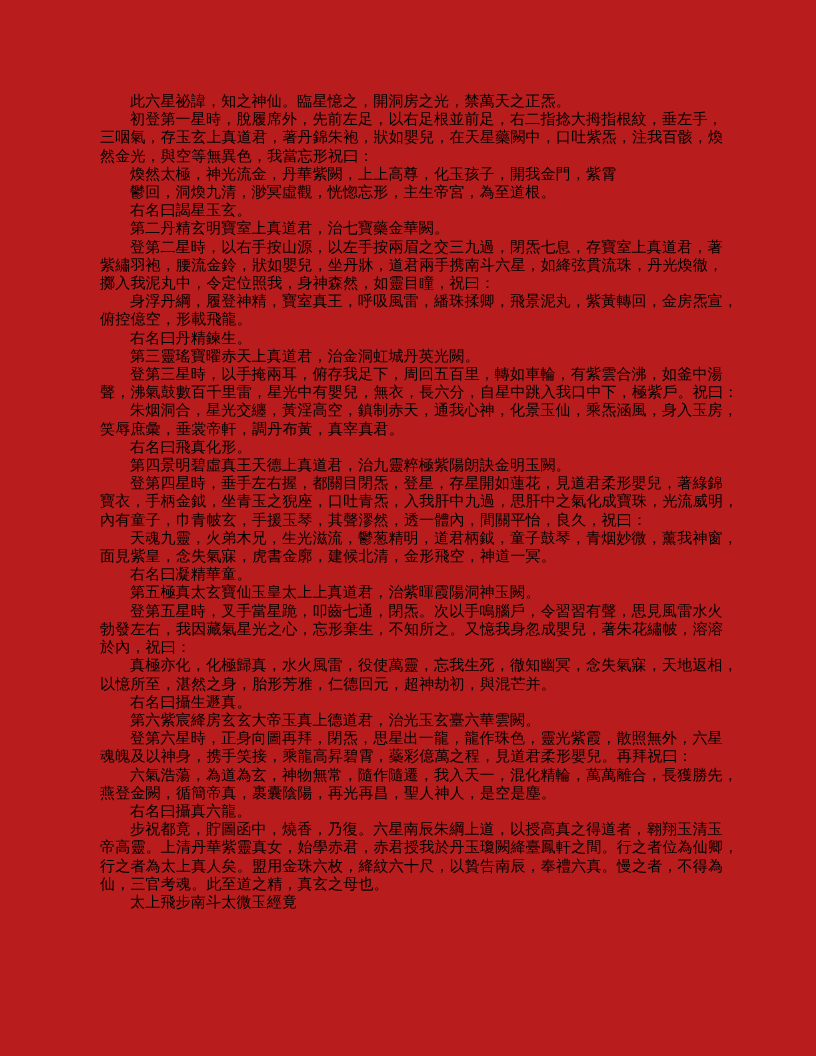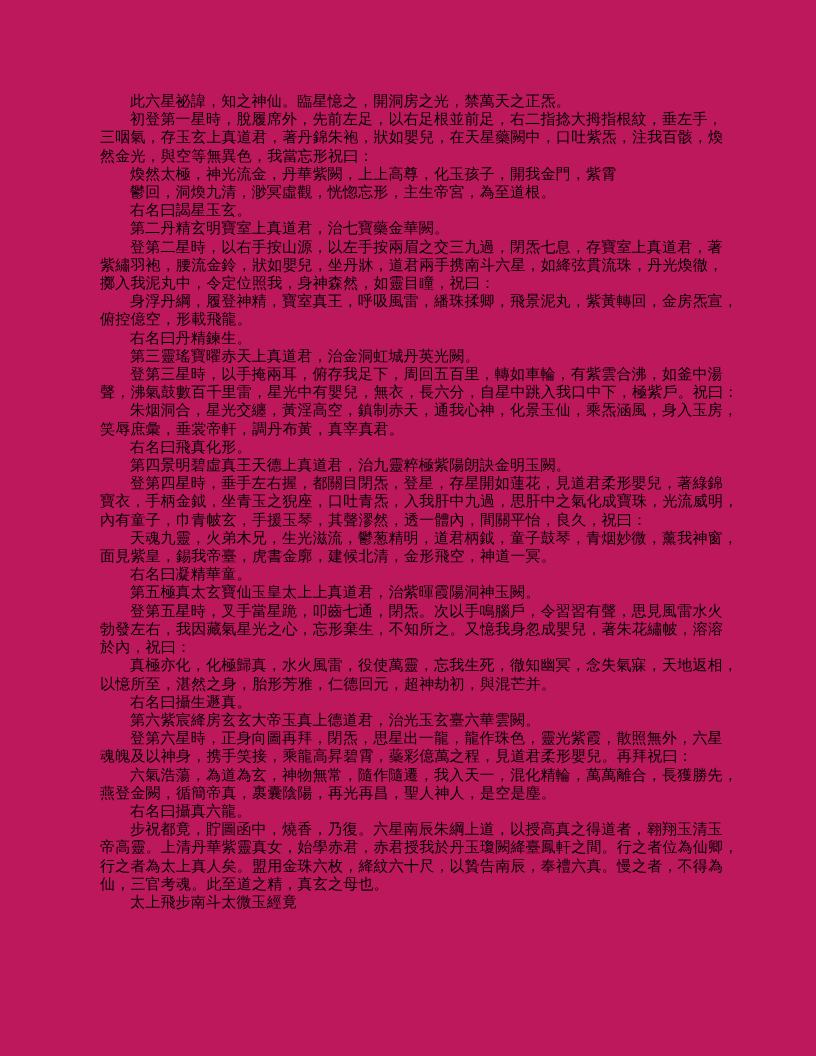--- a/index.html
+++ b/index.html
@@ -4,21 +4,21 @@
 <style>
   html, body {
     margin: 0;
     padding: 0;
     background: #ffffff;
   }
   .page {
     position: relative;
     width: 816px;
     height: 1056px;
-    background: #be185d;
+    background: #b91c1c;
     overflow: hidden;
   }
   .text-block {
     position: absolute;
     left: 100px;
     top: 92px;
     width: 620px;
     font-family: "Liberation Serif", "DejaVu Serif", serif;
     font-size: 15px;
     line-height: 18.2px;
@@ -56,21 +56,21 @@
       <div class="line indent">登第三星時，以手掩兩耳，俯存我足下，周回五百里，轉如車輪，有紫雲合沸，如釜中湯</div>
       <div class="line">聲，沸氣鼓數百千里雷，星光中有嬰兒，無衣，長六分，自星中跳入我口中下，極紫戶。祝曰：</div>
       <div class="line indent">朱烟洞合，星光交纏，黃淫高空，鎮制赤天，通我心神，化景玉仙，乘炁涵風，身入玉房，</div>
       <div class="line">笑辱庶彙，垂裳帝軒，調丹布黃，真宰真君。</div>
       <div class="line indent">右名曰飛真化形。</div>
       <div class="line indent">第四景明碧虛真王天德上真道君，治九靈粹極紫陽朗訣金明玉闕。</div>
       <div class="line indent">登第四星時，垂手左右握，都關目閉炁，登星，存星開如蓮花，見道君柔形嬰兒，著綠錦</div>
       <div class="line">寶衣，手柄金鉞，坐青玉之猊座，口吐青炁，入我肝中九過，思肝中之氣化成寶珠，光流威明，</div>
       <div class="line">內有童子，巾青帔玄，手援玉琴，其聲漻然，透一體內，間關平怡，良久，祝曰：</div>
       <div class="line indent">天魂九靈，火弟木兄，生光滋流，鬱葱精明，道君柄鉞，童子鼓琴，青烟妙微，薰我神窗，</div>
-      <div class="line">面見紫皇，錫我帝臺，虎書金廓，建候北清，金形飛空，神道一冥。</div>
+      <div class="line">面見紫皇，念失氣寐，虎書金廓，建候北清，金形飛空，神道一冥。</div>
       <div class="line indent">右名曰凝精華童。</div>
       <div class="line indent">第五極真太玄寶仙玉皇太上上真道君，治紫暉霞陽洞神玉闕。</div>
       <div class="line indent">登第五星時，叉手當星跪，叩齒七通，閉炁。次以手鳴腦戶，令習習有聲，思見風雷水火</div>
       <div class="line">勃發左右，我因藏氣星光之心，忘形棄生，不知所之。又憶我身忽成嬰兒，著朱花繡帔，溶溶</div>
       <div class="line">於內，祝曰：</div>
       <div class="line indent">真極亦化，化極歸真，水火風雷，役使萬靈，忘我生死，徹知幽冥，念失氣寐，天地返相，</div>
       <div class="line">以憶所至，湛然之身，胎形芳雅，仁德回元，超神劫初，與混芒并。</div>
       <div class="line indent">右名曰攝生遯真。</div>
       <div class="line indent">第六紫宸絳房玄玄大帝玉真上德道君，治光玉玄臺六華雲闕。</div>
       <div class="line indent">登第六星時，正身向圖再拜，閉炁，思星出一龍，龍作珠色，靈光紫霞，散照無外，六星</div>

